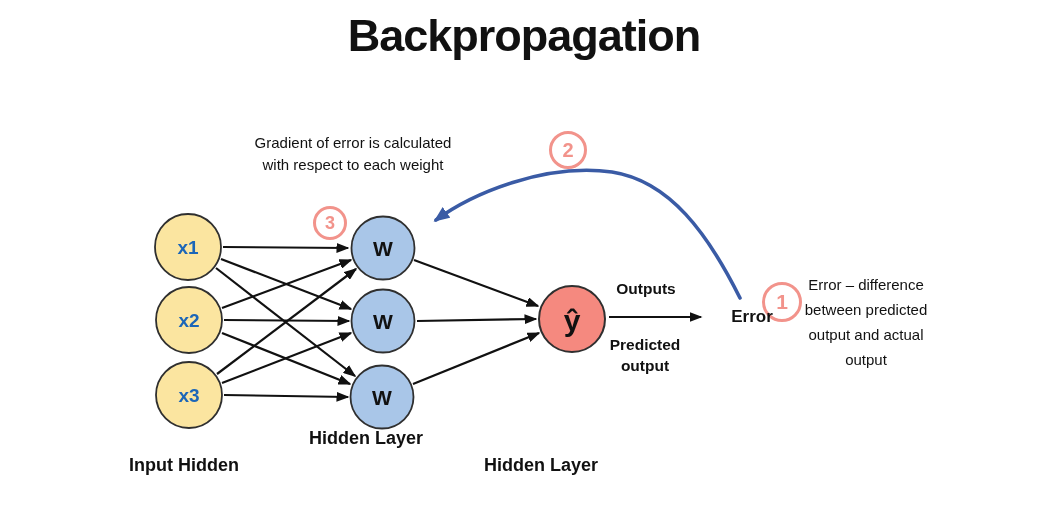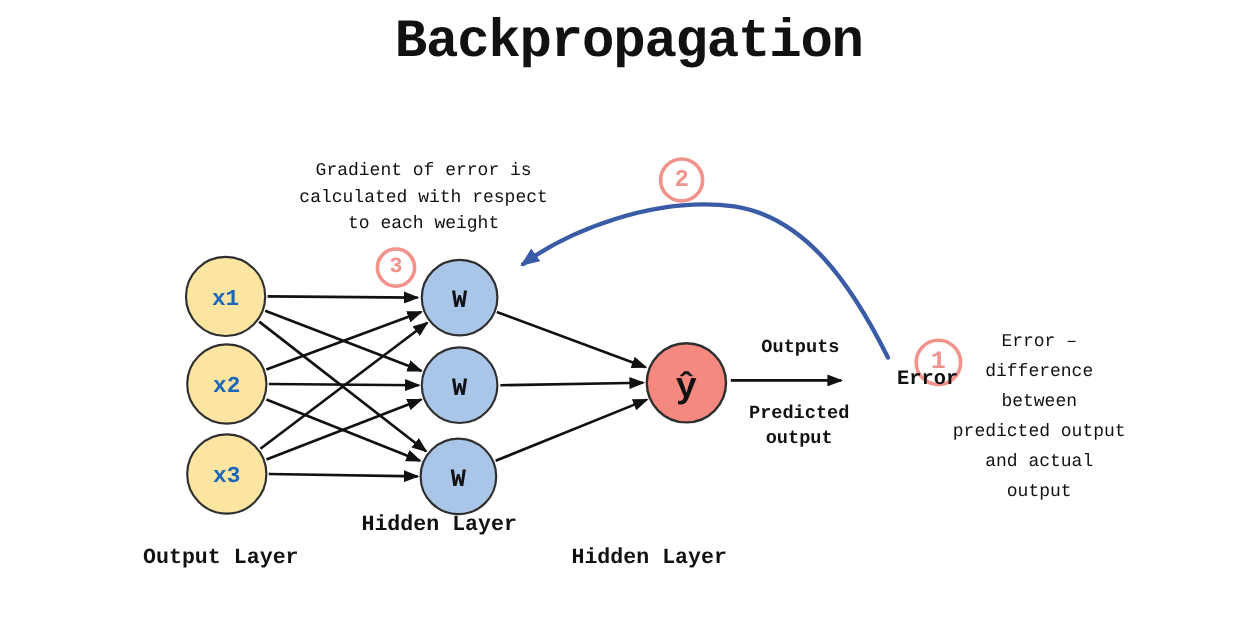--- a/index.html
+++ b/index.html
@@ -2,21 +2,21 @@
 <html style="--input-fill: #fbe5a0; --hidden-fill: #a9c6e8; --output-fill: #f5897f; --node-stroke: #2f2f2f; --edge: #111111; --badge: #f2938b; --curve: #3a5ba5; --input-text: #1b66b8; --text: #111111;"><head>
 <meta charset="utf-8">
 <style>
   html, body { margin: 0; padding: 0; background: #ffffff; }
   .canvas {
     position: relative;
     width: 1048px;
     height: 520px;
     background: #ffffff;
     overflow: hidden;
-    font-family: Liberation Mono, monospace;
+    font-family: Liberation Sans, sans-serif;
     color: var(--text, #111111);
   }
   .abs { position: absolute; }
 
   .title {
     top: 10px; left: 0; width: 100%;
     text-align: center;
     font-size: 45px;
     font-weight: bold;
     letter-spacing: -1px;
@@ -50,21 +50,21 @@
   }
   .badge-1 { left: 762px; top: 282px; width: 40px; height: 40px; font-size: 21px; }
   .badge-2 { left: 549px; top: 131px; width: 38px; height: 38px; font-size: 20px; }
   .badge-3 { left: 313px; top: 206px; width: 34px; height: 34px; font-size: 18px; }
 
   .note { font-size: 15px; line-height: 24px; color: var(--text, #111111); }
   .note-gradient  { left: 249px; top: 132px; width: 208px; text-align: center; line-height: 22px; }
   .note-backward  { left: 598px; top: 90px;  width: 196px; text-align: left; line-height: 25px; }
   .note-errordiff { left: 790px; top: 272px; width: 152px; text-align: center; line-height: 25px; }
 
-  .flow-label { font-weight: bold; font-size: 15.5px; color: var(--text, #111111); margin-left: 21px; }
+  .flow-label { font-weight: bold; font-size: 15.5px; color: var(--text, #111111); }
   .outputs-label   { left: 598px; top: 280px; width: 96px;  text-align: center; }
   .predicted-label { left: 592px; top: 334px; width: 106px; text-align: center; line-height: 21px; }
   .error-label     { left: 720px; top: 307px; width: 64px;  text-align: center; font-size: 17px; }
 
   .layer-label { font-weight: bold; font-size: 18px; color: var(--text, #111111); text-align: center; width: 150px; }
   .layer-input  { left: 109px; top: 455px; }
   .layer-hidden { left: 291px; top: 428px; }
   .layer-output { left: 466px; top: 455px; }
 </style>
 </head>
@@ -140,17 +140,17 @@
     <span>3</span>
   </div>
 
   <div class="abs note note-gradient">Gradient of error is calculated with respect to each weight</div>
   <div class="abs note note-errordiff">Error – difference between predicted output and actual output</div>
 
   <div class="abs flow-label outputs-label">Outputs</div>
   <div class="abs flow-label predicted-label">Predicted output</div>
   <div class="abs flow-label error-label">Error</div>
 
-  <div class="abs layer-label layer-input">Output Layer</div>
+  <div class="abs layer-label layer-input">Input Hidden</div>
   <div class="abs layer-label layer-hidden">Hidden Layer</div>
   <div class="abs layer-label layer-output">Hidden Layer</div>
 
 </div>
 
 </body></html>

